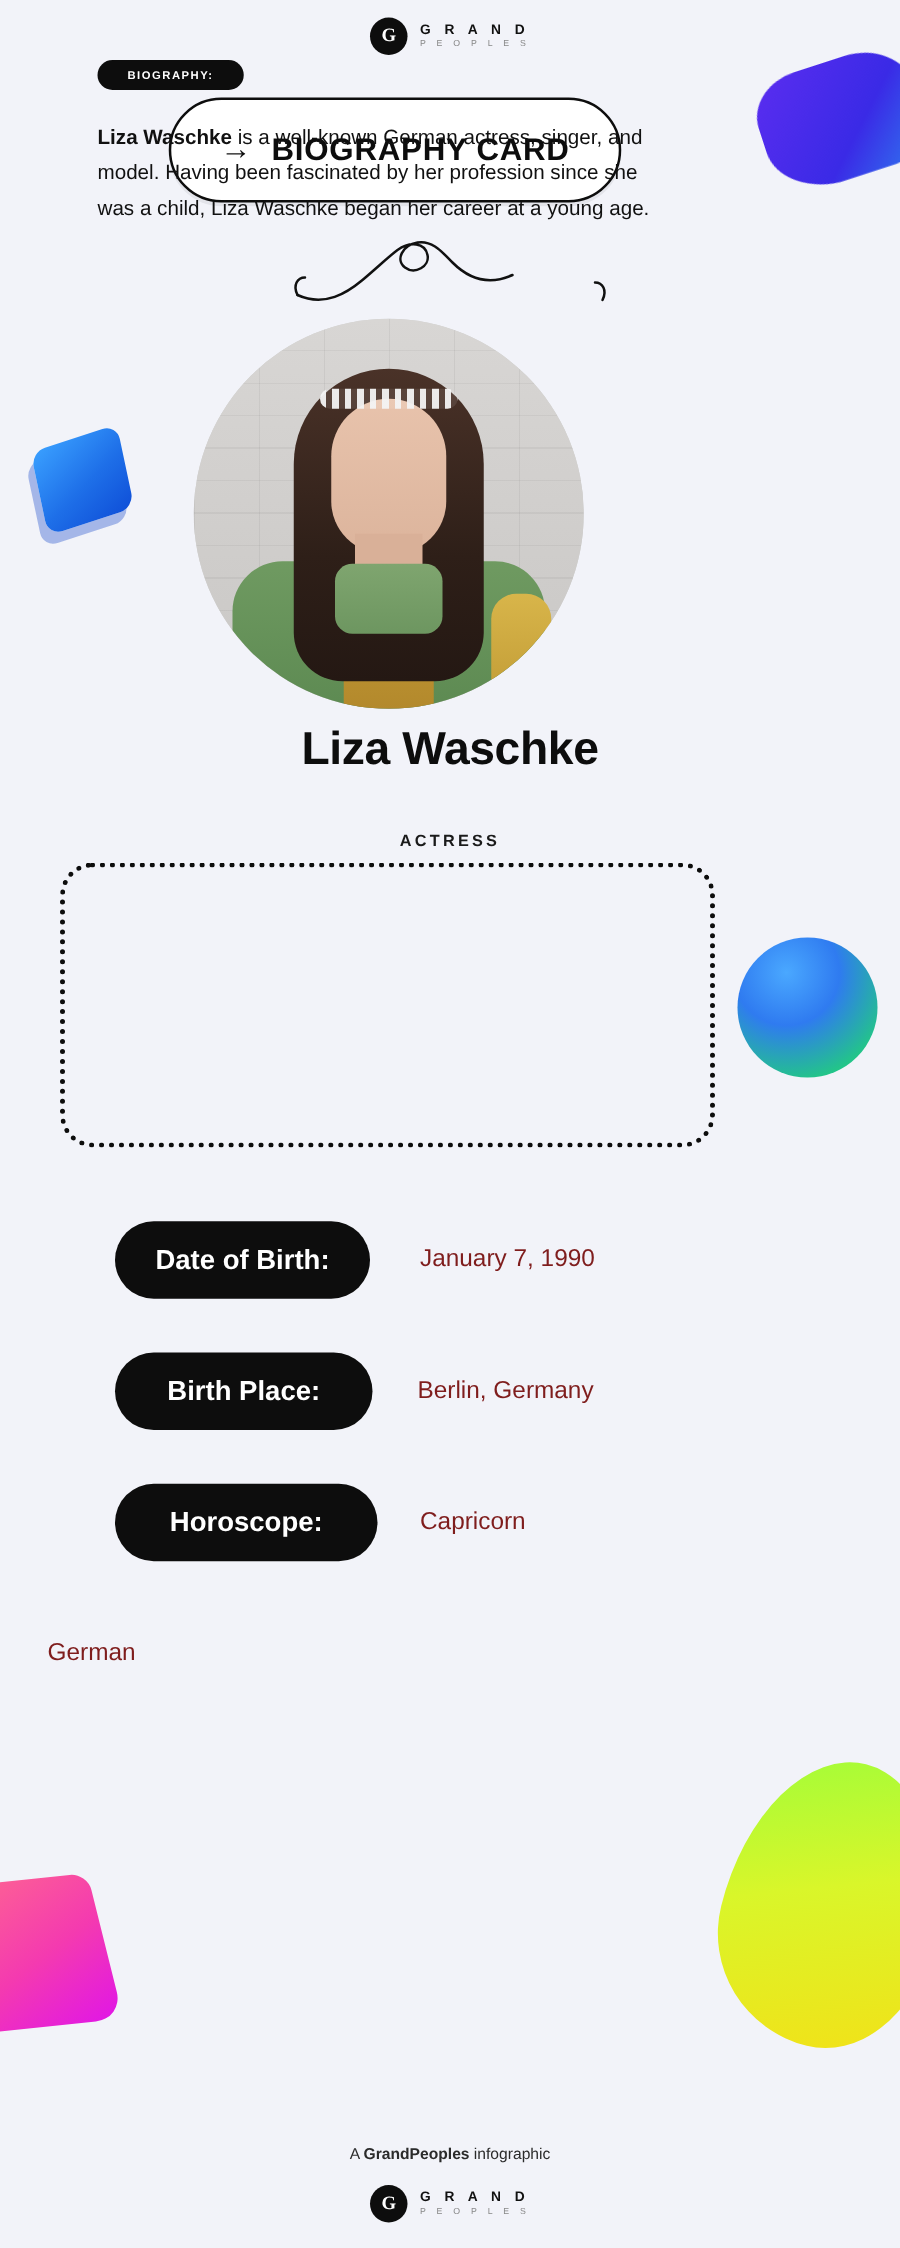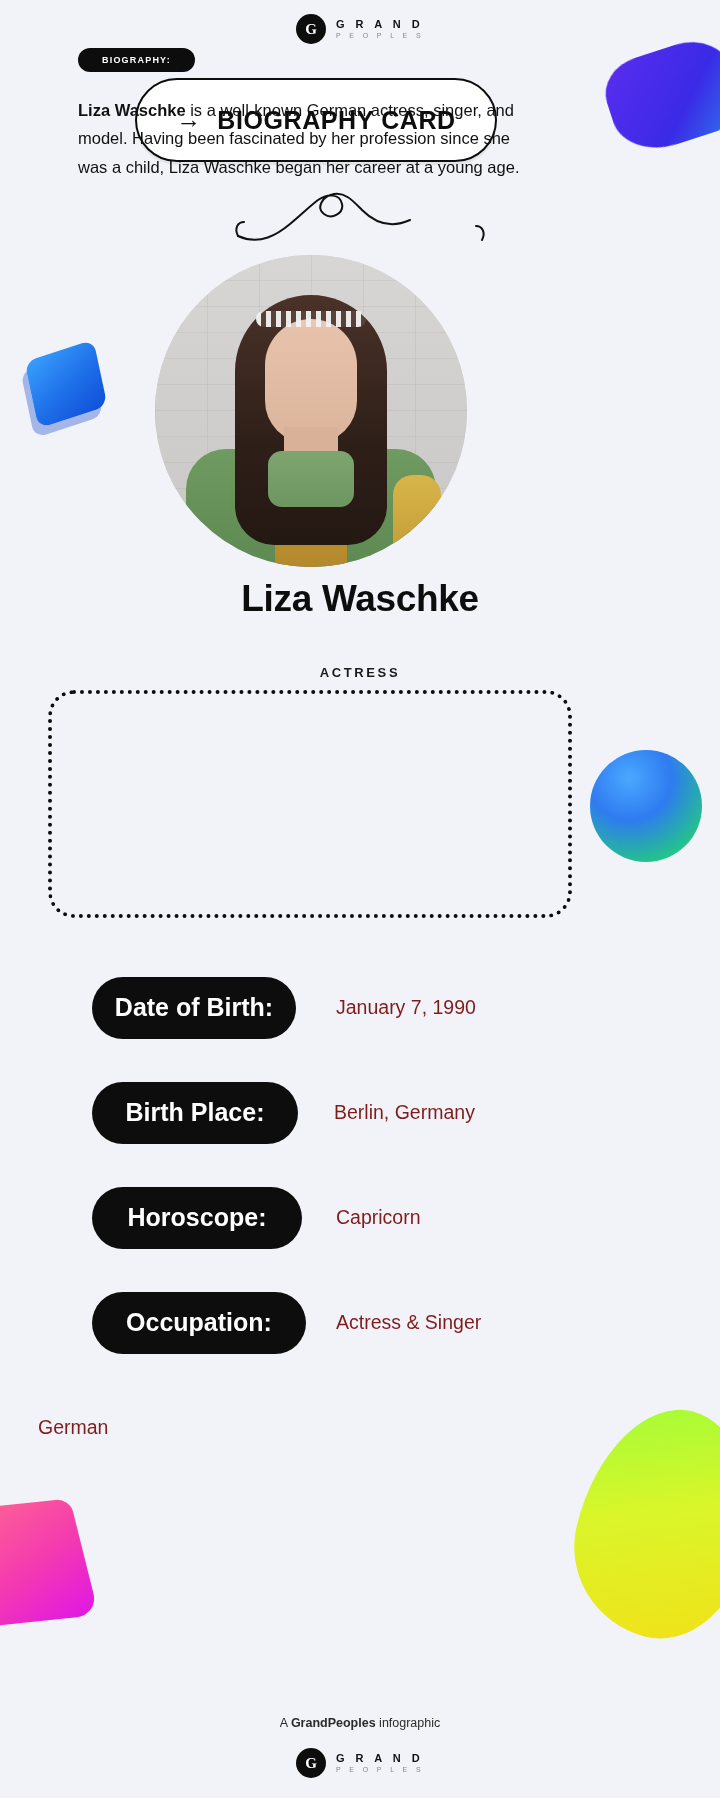--- a/index.html
+++ b/index.html
@@ -195,21 +195,21 @@
   .fact-row {
     position: relative;
     height: 105px;
     display: flex; align-items: center;
   }
   .fact-label {
     background: #0d0d0d; color: #fff;
     border-radius: 34px;
     height: 62px;
     display: flex; align-items: center; justify-content: center;
-    font-size: 25px; font-weight: bold;
+    font-size: 22px; font-weight: bold;
     padding: 0 22px;
     min-width: 208px;
   }
   .fact-value {
     font-size: 19.5px; color: #7f1d1d;
     margin-left: 42px;
     white-space: nowrap;
   }
   .r0 .fact-label { margin-left: 92px; min-width: 204px; }
   .r1 .fact-label { margin-left: 92px; min-width: 206px; }
@@ -292,24 +292,20 @@
       <div class="fact-value">January 7, 1990</div>
     </div>
     <div class="fact-row r1">
       <div class="fact-label">Birth Place:</div>
       <div class="fact-value">Berlin, Germany</div>
     </div>
     <div class="fact-row r2">
       <div class="fact-label">Horoscope:</div>
       <div class="fact-value">Capricorn</div>
     </div>
-    <div class="fact-row r3">
-      <div class="fact-label">Occupation:</div>
-      <div class="fact-value">Actress &amp; Singer</div>
-    </div>
     <div class="fact-row r4">
       <div class="fact-value">German</div>
     </div>
   </div>
 
   <div class="footer-note">
     <span>A </span><b>GrandPeoples</b><span> infographic</span>
   </div>
 
   <div class="brand-bottom">

